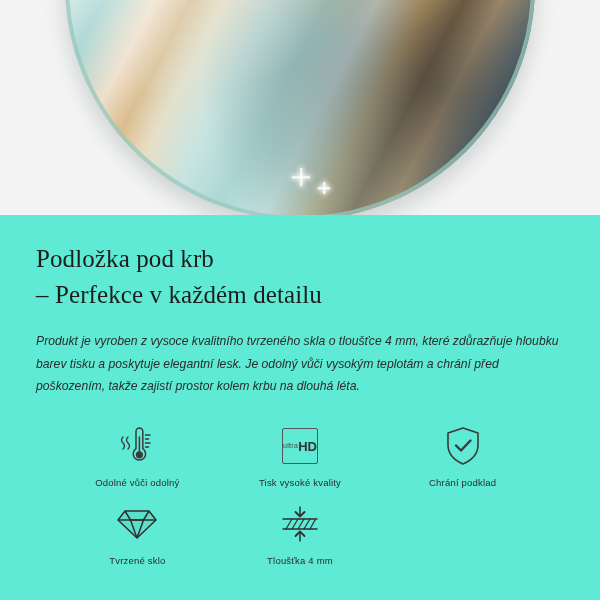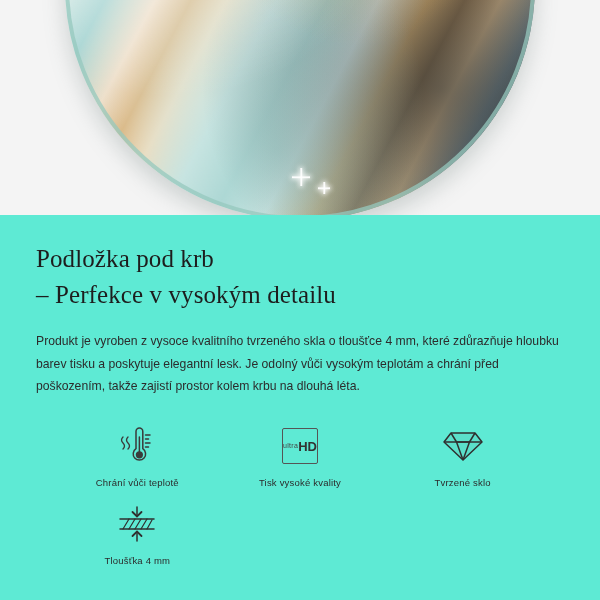--- a/index.html
+++ b/index.html
@@ -129,20 +129,21 @@
     letter-spacing: 0.1px;
   }
   h1.title .line2 { display: block; }
 
   p.desc {
     font-size: 12.2px;
     line-height: 1.85;
     color: #2c2c2c;
     margin: 0;
     max-width: 536px;
+    font-style: italic;
   }
 
   
   .features {
     margin-top: 26px;
     display: grid;
     grid-template-columns: repeat(3, 1fr);
     row-gap: 14px;
     padding: 0 20px;
   }
@@ -196,53 +197,62 @@
     <div class="hero-bg"></div>
     <div class="board"></div>
     <div class="board-edge"></div>
     <div class="sparkle s1"></div>
     <div class="sparkle s2"></div>
   </div>
 
   <div class="content">
     <h1 class="title">
       <span>Podložka pod krb</span>
-      <span class="line2">– Perfekce v vysokým detailu</span>
+      <span class="line2">– Perfekce v každém detailu</span>
     </h1>
     <p class="desc">Produkt je vyroben z vysoce kvalitního tvrzeného skla o tloušťce 4 mm, které zdůrazňuje hloubku barev tisku a poskytuje elegantní lesk. Je odolný vůči vysokým teplotám a chrání před poškozením, takže zajistí prostor kolem krbu na dlouhá léta.</p>
 
     <div class="features">
 
       <div class="feature">
         <div class="feature-icon">
           <svg width="40" height="42" viewBox="0 0 40 42" fill="none" stroke="#3a3a3a" stroke-width="1.5" stroke-linecap="round">
             <path d="M19 6.5a3.4 3.4 0 0 1 6.8 0v17.2a6.2 6.2 0 1 1-6.8 0z"></path>
             <line x1="22.4" y1="12" x2="22.4" y2="27"></line>
             <circle cx="22.4" cy="29.8" r="3.6" fill="#3a3a3a" stroke="none"></circle>
             <line x1="28.5" y1="10" x2="33" y2="10"></line>
             <line x1="28.5" y1="14" x2="31.5" y2="14"></line>
             <line x1="28.5" y1="18" x2="33" y2="18"></line>
             <line x1="28.5" y1="22" x2="31.5" y2="22"></line>
             <path d="M11 12c-2 2-2 4 0 6s2 4 0 6" stroke-width="1.3"></path>
             <path d="M6 12c-2 2-2 4 0 6s2 4 0 6" stroke-width="1.3"></path>
           </svg>
         </div>
-        <div class="feature-label">Chrání vůči teplotě</div>
+        <div class="feature-label">Odolné vůči odolný</div>
       </div>
 
       <div class="feature">
         <div class="feature-icon">
           <div class="hd-box">
             <span class="ultra">ultra</span>
             <span class="hd">HD</span>
           </div>
         </div>
         <div class="feature-label">Tisk vysoké kvality</div>
       </div>
 
+      <div class="feature">
+        <div class="feature-icon">
+          <svg width="36" height="42" viewBox="0 0 36 42">
+            <path d="M18 3 L33 8 V20 C33 29 26 35.5 18 39 C10 35.5 3 29 3 20 V8 Z" fill="none" stroke="#3a3a3a" stroke-width="1.6" stroke-linejoin="round"></path>
+            <path d="M11 20.5 L16 25.5 L25.5 15.5" fill="none" stroke="#3a3a3a" stroke-width="2.4" stroke-linecap="round" stroke-linejoin="round"></path>
+          </svg>
+        </div>
+        <div class="feature-label">Chrání podklad</div>
+      </div>
 
       <div class="feature">
         <div class="feature-icon">
           <svg width="42" height="36" viewBox="0 0 42 36" fill="none" stroke="#2f2f2f" stroke-width="1.5" stroke-linejoin="round">
             <path d="M9 5 H33 L40 14 L21 32 L2 14 Z" fill="#2f2f2f" fill-opacity="0.06"></path>
             <path d="M2 14 H40"></path>
             <path d="M9 5 L14.5 14 L21 32"></path>
             <path d="M33 5 L27.5 14 L21 32"></path>
             <path d="M14.5 14 H27.5"></path>
           </svg>

